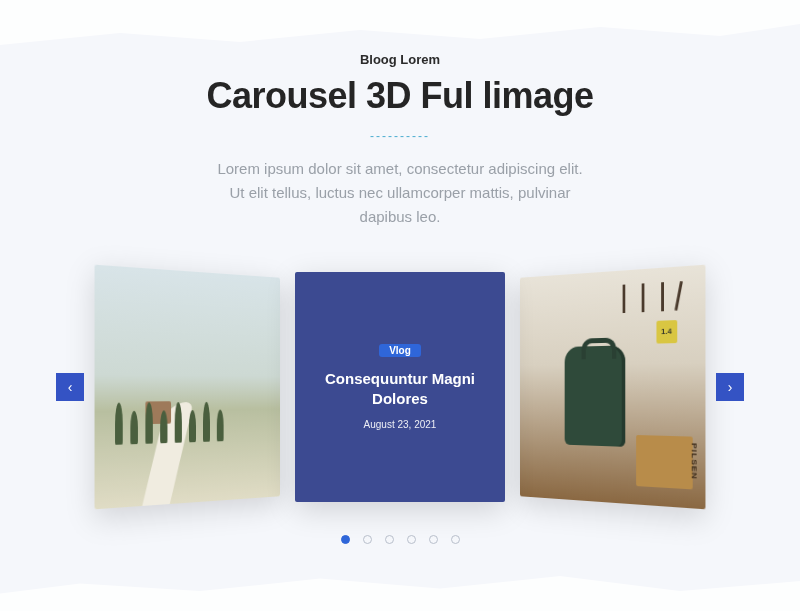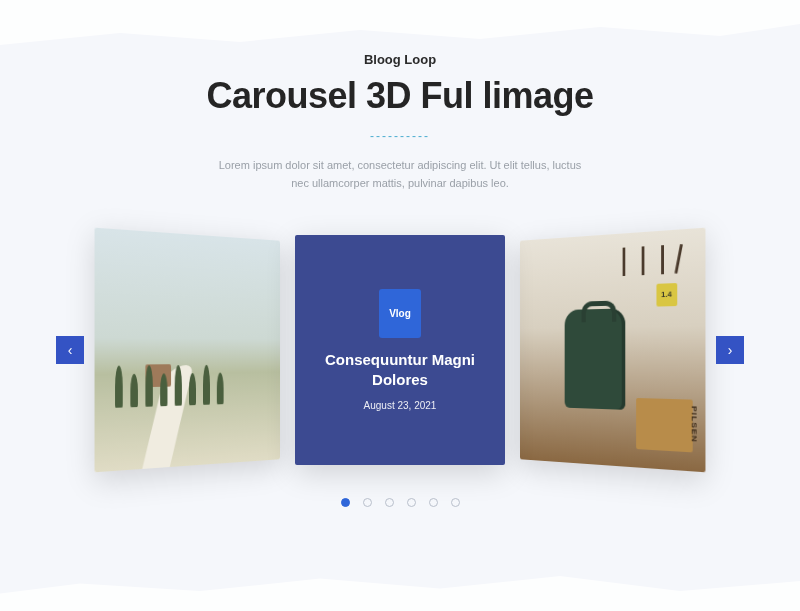--- a/index.html
+++ b/index.html
@@ -48,21 +48,21 @@
     letter-spacing: -0.5px;
     margin-bottom: 12px;
   }
   .divider {
     color: #4daed0;
     font-size: 12px;
     letter-spacing: 2px;
     margin-bottom: 14px;
   }
   .desc {
-    font-size: 11px;
+    font-size: 15px;
     color: #9aa0a8;
     text-align: center;
     line-height: 1.6;
     max-width: 380px;
     margin-bottom: 28px;
   }
   .carousel-stage {
     position: relative;
     width: 660px;
     height: 260px;
@@ -98,21 +98,21 @@
     align-items: center;
     justify-content: center;
     color: #fff;
     text-align: center;
     padding: 20px;
   }
   .category {
     background: #2f66d9;
     font-size: 10px;
     font-weight: 600;
-    padding: 19px 10px;
+    padding: 1px 10px;
     border-radius: 3px;
     margin-bottom: 12px;
   }
   .card-title {
     font-size: 15px;
     font-weight: 800;
     line-height: 1.35;
     margin-bottom: 10px;
     max-width: 160px;
     text-align: center;
@@ -184,21 +184,21 @@
   }
 </style>
 </head>
 <body>
 
 <div class="wave-top"></div>
 <div class="wave-bottom"></div>
 
 <div class="container">
 
-  <div class="eyebrow">Bloog Loop</div>
+  <div class="eyebrow">Bloog Lorem</div>
   <h1 class="title">Carousel 3D Ful limage</h1>
   <div class="divider">----------</div>
   <p class="desc">Lorem ipsum dolor sit amet, consectetur adipiscing elit. Ut elit tellus, luctus nec ullamcorper mattis, pulvinar dapibus leo.</p>
 
   <div class="carousel-stage">
 
     <div class="nav-arrow prev">
       <span>‹</span>
     </div>
 

